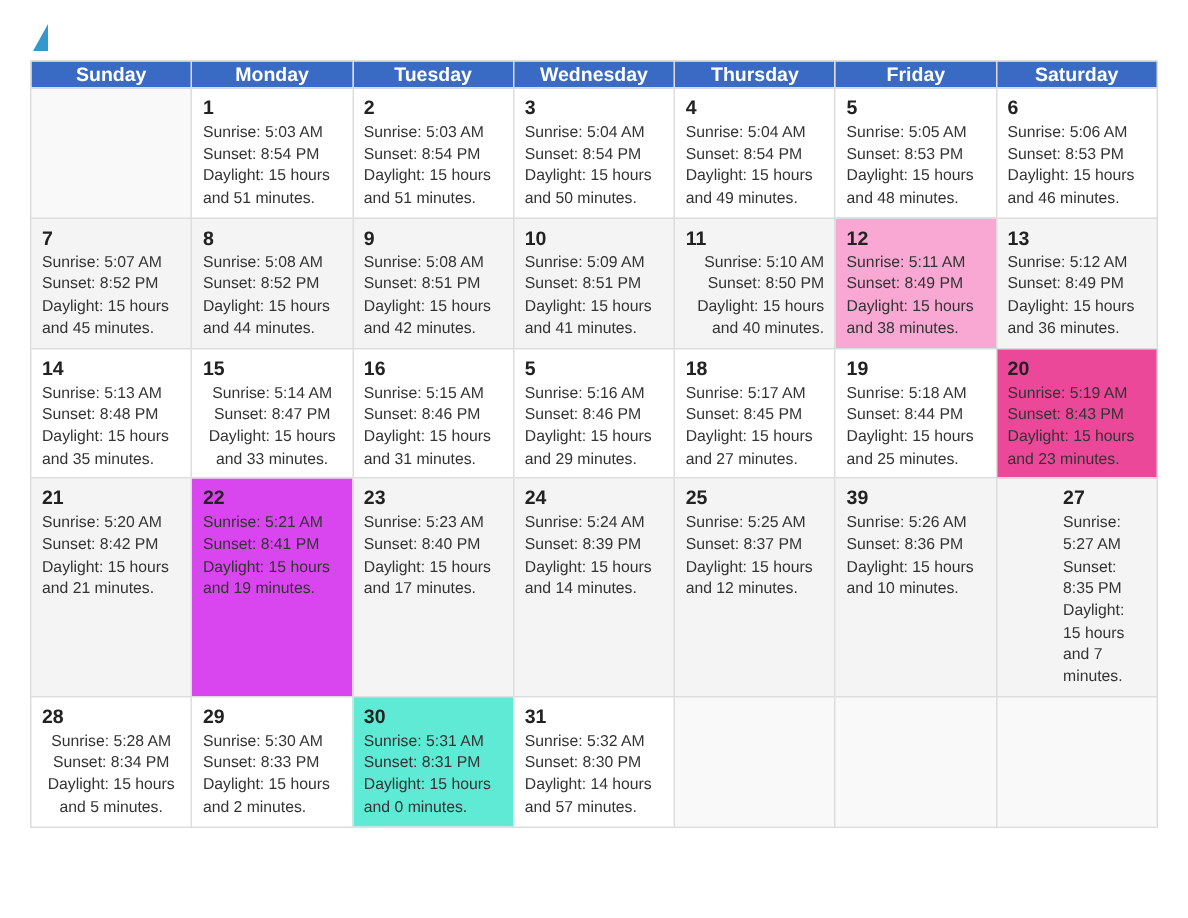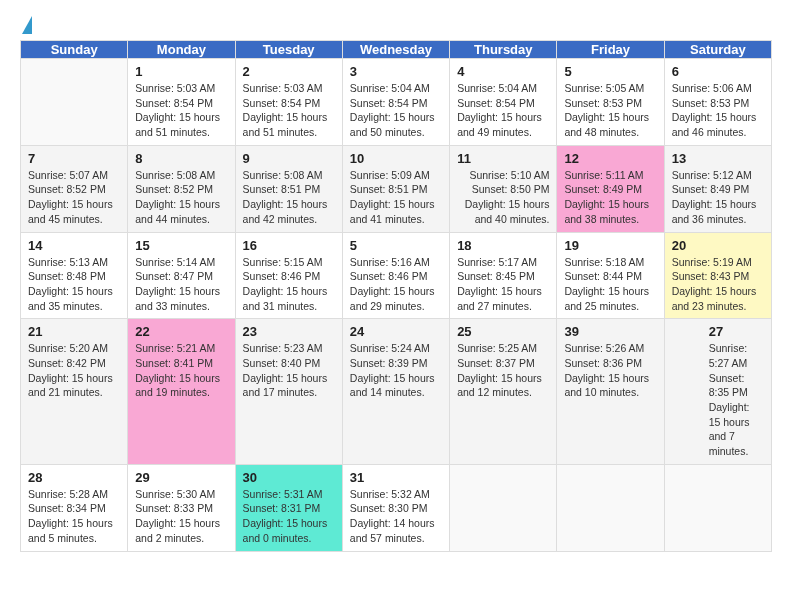--- a/index.html
+++ b/index.html
@@ -216,21 +216,21 @@
       <tr>
         <td style="background: rgb(255, 255, 255);">
           <span class="day-number">14</span>
           <div class="day-info" style="white-space: pre-line;">Sunrise: 5:13 AM
 Sunset: 8:48 PM
 Daylight: 15 hours
 and 35 minutes.</div>
         </td>
         <td style="background: rgb(255, 255, 255);">
           <span class="day-number">15</span>
-          <div class="day-info" style="white-space: pre-line;">Sunrise: 5:14 AM
+          <div class="day-info" style="white-space: pre-line; text-align: center;">Sunrise: 5:14 AM
 Sunset: 8:47 PM
 Daylight: 15 hours
 and 33 minutes.</div>
         </td>
         <td style="background: rgb(255, 255, 255);">
           <span class="day-number">16</span>
           <div class="day-info" style="white-space: pre-line;">Sunrise: 5:15 AM
 Sunset: 8:46 PM
 Daylight: 15 hours
 and 31 minutes.</div>
@@ -249,37 +249,37 @@
 Daylight: 15 hours
 and 27 minutes.</div>
         </td>
         <td style="background: rgb(255, 255, 255);">
           <span class="day-number">19</span>
           <div class="day-info" style="white-space: pre-line;">Sunrise: 5:18 AM
 Sunset: 8:44 PM
 Daylight: 15 hours
 and 25 minutes.</div>
         </td>
-        <td style="background: #fef9c3; margin-top: 20px;">
+        <td style="background: #ec4899; margin-top: 20px;">
           <span class="day-number">20</span>
           <div class="day-info" style="white-space: pre-line;">Sunrise: 5:19 AM
 Sunset: 8:43 PM
 Daylight: 15 hours
 and 23 minutes.</div>
         </td>
       </tr>
       <tr>
         <td style="background: rgb(244, 244, 244);">
           <span class="day-number">21</span>
           <div class="day-info" style="white-space: pre-line;">Sunrise: 5:20 AM
 Sunset: 8:42 PM
 Daylight: 15 hours
 and 21 minutes.</div>
         </td>
-        <td style="background: #f9a8d4;">
+        <td style="background: #d946ef;">
           <span class="day-number">22</span>
           <div class="day-info" style="white-space: pre-line;">Sunrise: 5:21 AM
 Sunset: 8:41 PM
 Daylight: 15 hours
 and 19 minutes.</div>
         </td>
         <td style="background: rgb(244, 244, 244);">
           <span class="day-number">23</span>
           <div class="day-info" style="white-space: pre-line;">Sunrise: 5:23 AM
 Sunset: 8:40 PM
@@ -311,21 +311,21 @@
           <span class="day-number">27</span>
           <div class="day-info" style="white-space: pre-line;">Sunrise: 5:27 AM
 Sunset: 8:35 PM
 Daylight: 15 hours
 and 7 minutes.</div>
         </td>
       </tr>
       <tr>
         <td style="background: rgb(255, 255, 255);">
           <span class="day-number">28</span>
-          <div class="day-info" style="white-space: pre-line;">Sunrise: 5:28 AM
+          <div class="day-info" style="white-space: pre-line; text-align: center;">Sunrise: 5:28 AM
 Sunset: 8:34 PM
 Daylight: 15 hours
 and 5 minutes.</div>
         </td>
         <td style="background: rgb(255, 255, 255);">
           <span class="day-number">29</span>
           <div class="day-info" style="white-space: pre-line;">Sunrise: 5:30 AM
 Sunset: 8:33 PM
 Daylight: 15 hours
 and 2 minutes.</div>

